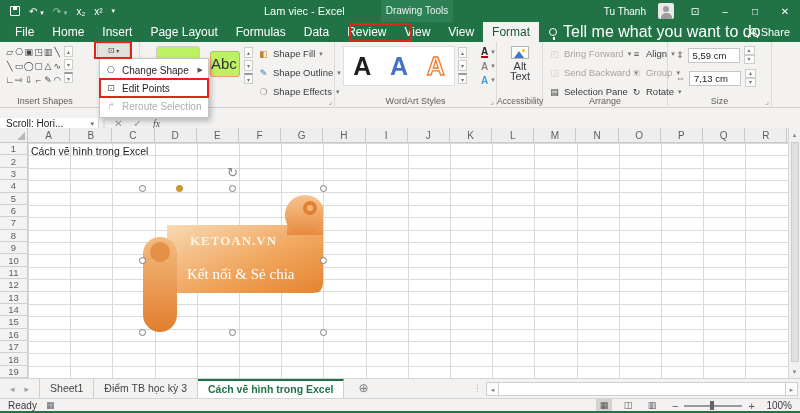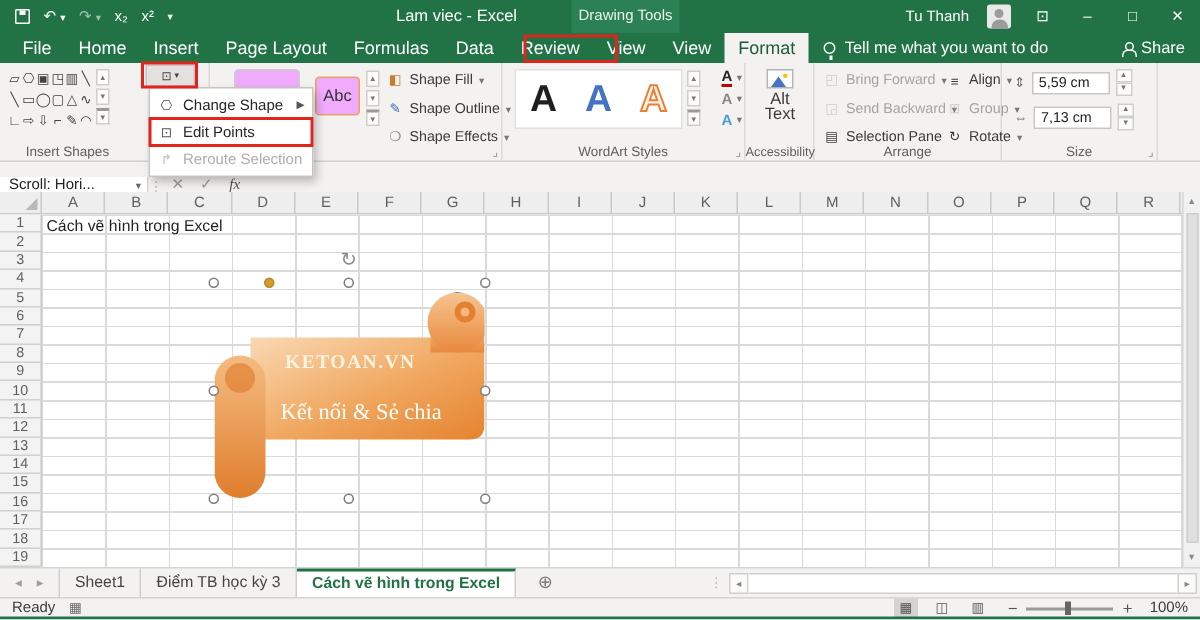--- a/index.html
+++ b/index.html
@@ -19,39 +19,39 @@
   .tb-right { position:absolute; right:6px; top:0; height:22px; display:flex; align-items:center; gap:12px; font-size:10px; }
   .avatar { width:16px; height:16px; background:#e9e9e9; border-radius:2px; position:relative; }
   .avatar::before { content:""; position:absolute; left:5px; top:3px; width:6px; height:6px; border-radius:50%; background:#9c9c9c; }
   .avatar::after { content:""; position:absolute; left:2.5px; top:9.5px; width:11px; height:6px; border-radius:5px 5px 0 0; background:#9c9c9c; }
   .winbtn { width:18px; text-align:center; cursor:pointer; font-size:10px; }
 
   
   .tabrow { position:absolute; left:0; top:22px; width:800px; height:20px; background:#217346; color:#fff; display:flex; align-items:stretch; padding-left:6px; }
   .tab { padding:0 9px; line-height:20px; font-size:12px; cursor:pointer; white-space:nowrap; }
   .tab-active { background:#f3f2f1; color:#1d5b38; }
-  .tellme { display:flex; align-items:center; gap:6px; margin-left:10px; font-size:11px; color:#fff; cursor:text; }
+  .tellme { display:flex; align-items:center; gap:6px; margin-left:10px; font-size:16px; color:#fff; cursor:text; }
   .bulb { width:8px; height:8px; border:1px solid #fff; border-radius:50%; position:relative; display:inline-block; }
   .bulb::after { content:""; position:absolute; left:2.5px; top:8px; width:2px; height:3px; background:#fff; }
   .share { position:absolute; right:10px; top:22px; height:20px; display:flex; align-items:center; gap:4px; color:#fff; font-size:11px; cursor:pointer; }
   .person { width:9px; height:9px; position:relative; display:inline-block; }
   .person::before { content:""; position:absolute; left:2.5px; top:0; width:4px; height:4px; border:1px solid #fff; border-radius:50%; }
   .person::after { content:""; position:absolute; left:0.5px; top:5px; width:8px; height:4px; border:1px solid #fff; border-bottom:none; border-radius:4px 4px 0 0; }
 
   
   .ribbon { position:absolute; left:0; top:42px; width:800px; height:66px; background:#f3f2f1; border-bottom:1px solid #d2d0ce; }
   .rgroup { position:absolute; top:0; height:66px; border-right:1px solid #dcdad8; }
   .glabel { position:absolute; bottom:2px; width:100%; text-align:center; font-size:9px; color:#605e5c; }
   .launcher { position:absolute; right:2px; bottom:2px; font-size:8px; color:#8a8886; cursor:pointer; }
   .shapes-grid { position:absolute; left:5px; top:3px; width:57px; display:grid; grid-template-columns:repeat(6,1fr); line-height:14px; }
   .shapes-grid span { font-size:9px; color:#444; text-align:center; cursor:pointer; height:14px; }
   .mini-scroll { position:absolute; left:64px; top:4px; width:9px; display:flex; flex-direction:column; gap:2px; }
   .mini-scroll span { height:11px; border:1px solid #cfcdcb; background:#fbfbfa; font-size:6px; color:#777; text-align:center; line-height:10px; cursor:pointer; }
   .editshape-btn { position:absolute; left:97px; top:43px; width:33px; height:15px; background:#e3e1df; border:1px solid #c8c6c4; display:flex; align-items:center; justify-content:center; gap:2px; font-size:8px; color:#444; cursor:pointer; z-index:5; }
-  .thumb { position:absolute; border:1px solid #cfcdcb; background:#f0abfc; border-radius:3px; text-align:center; font-size:11px; color:#333; cursor:pointer; }
+  .thumb { position:absolute; border:1px solid #cfcdcb; background:#bef264; border-radius:3px; text-align:left; font-size:15px; color:#333; cursor:pointer; }
   .thumb.sel { border:1px solid #eda05f; }
   .sbtns { position:absolute; font-size:9.5px; color:#3b3b3b; }
   .sbtn { height:19px; display:flex; align-items:center; gap:4px; cursor:pointer; white-space:nowrap; }
   .sbtn .ic { font-size:9px; width:11px; text-align:center; }
   .sbtn .car { font-size:7px; color:#777; }
   .dis { color:#a6a4a2 !important; }
   .dis .ic { opacity:.45; }
   .wa-gallery { position:absolute; left:8px; top:4px; width:112px; height:40px; background:#fff; border:1px solid #e1dfdd; display:flex; }
   .wa-gallery span { flex:1; text-align:center; font-size:25px; font-weight:bold; line-height:38px; cursor:pointer; }
   .wa1 { color:#1f1f1f; }

